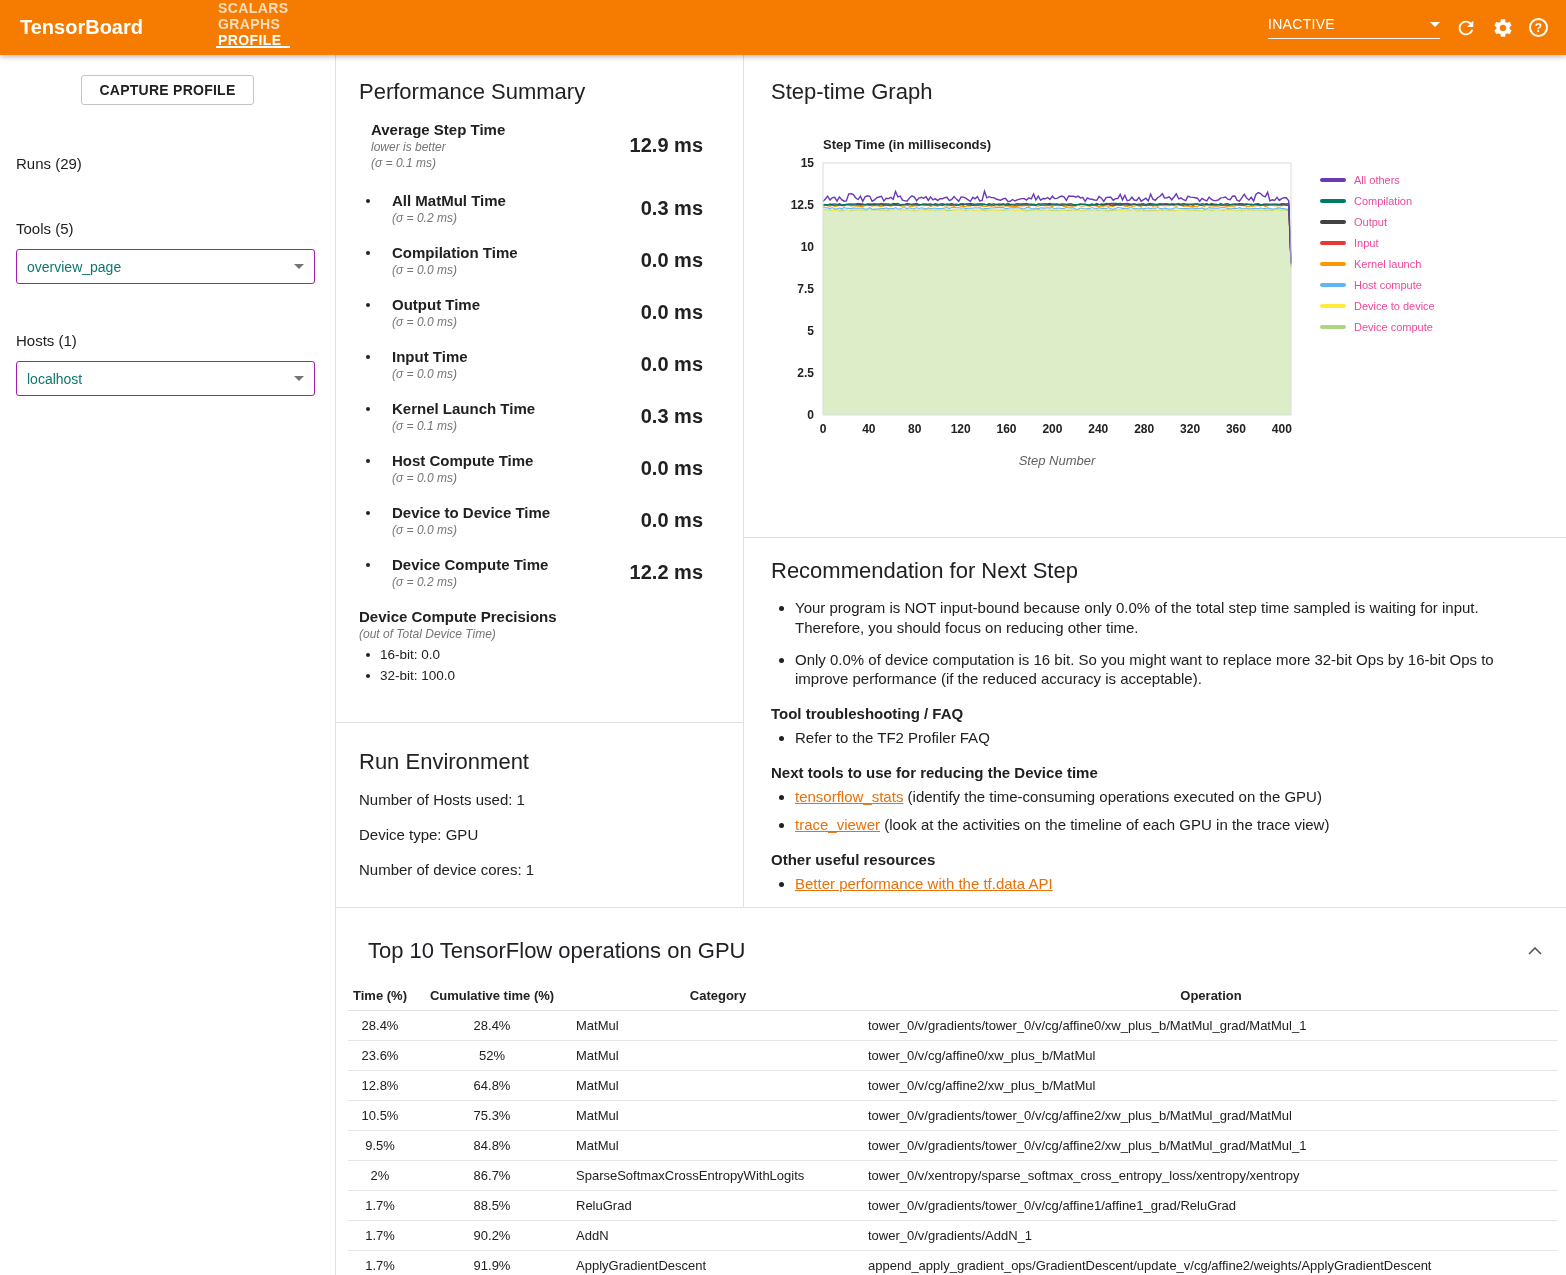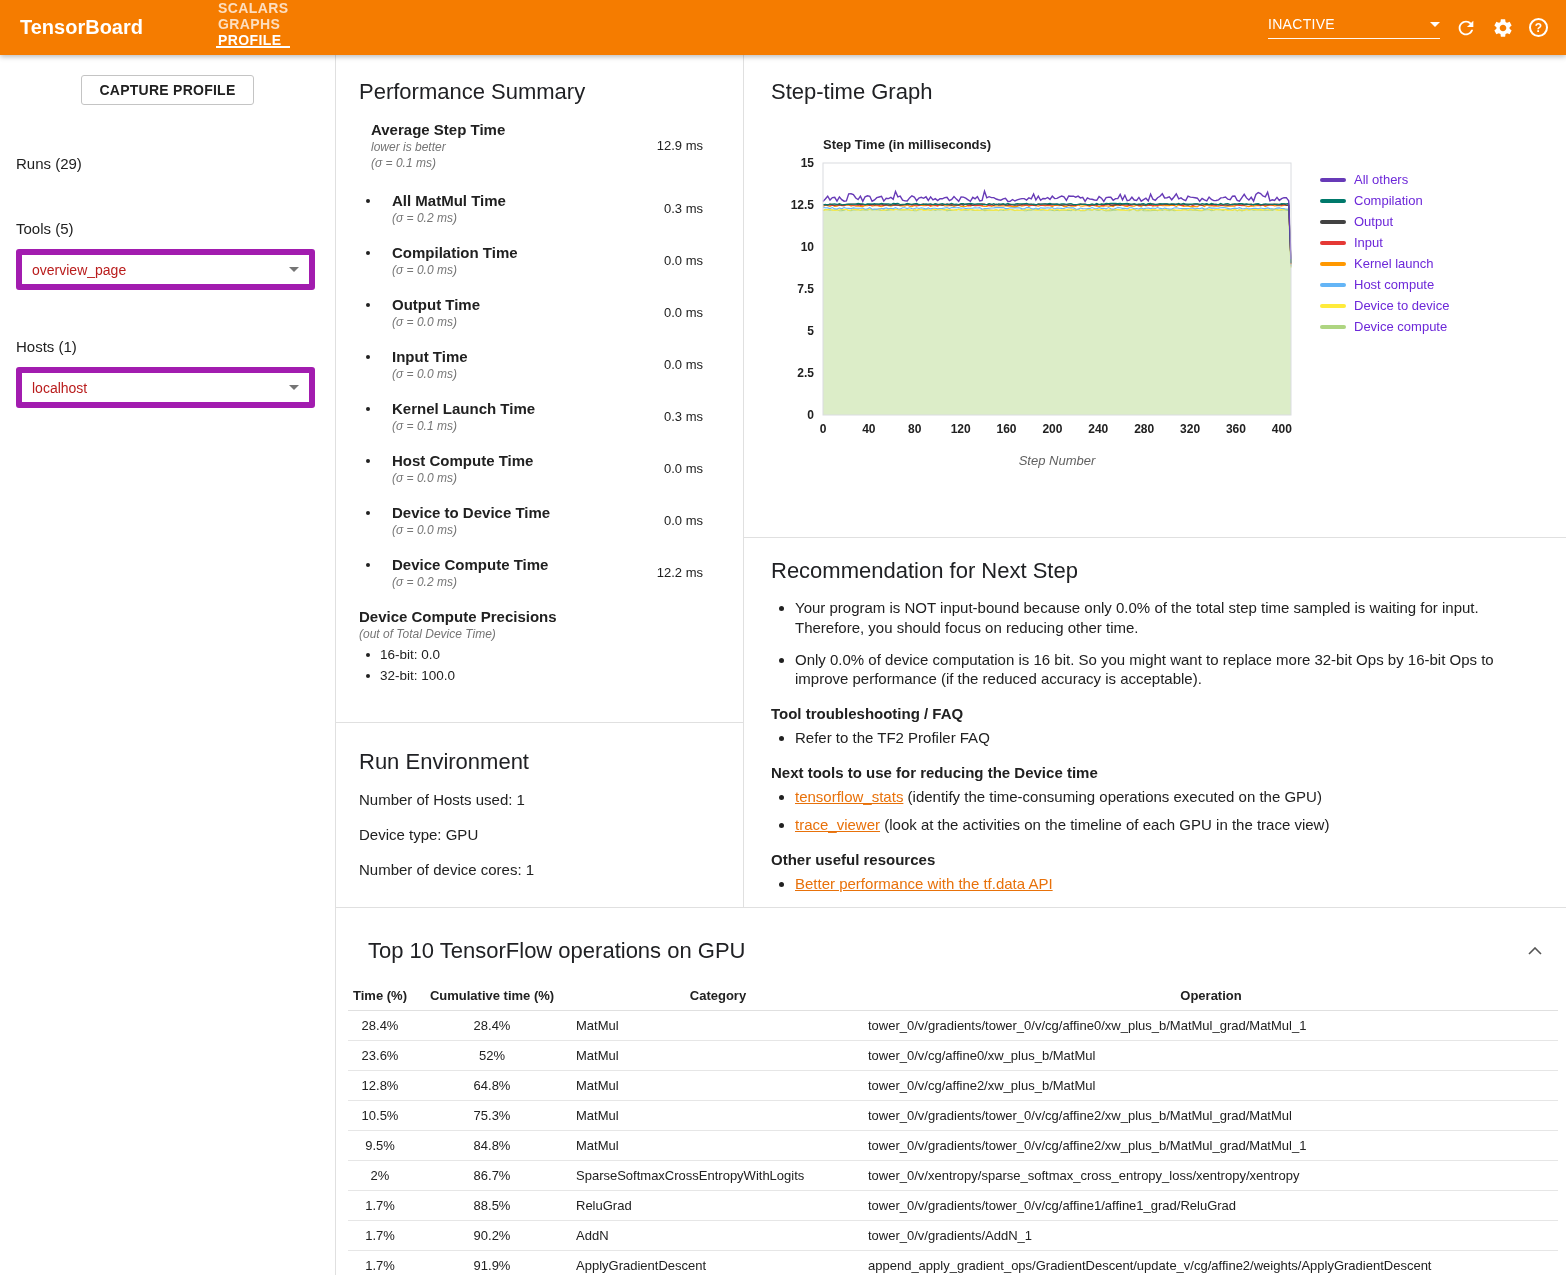--- a/index.html
+++ b/index.html
@@ -34,55 +34,55 @@
   .top-area { display:flex; height:852px; flex:none; min-height:0; }
   .left-col { width:408px; flex:none; border-right:1px solid #e0e0e0; display:flex; flex-direction:column; }
   .right-col { flex:1; display:flex; flex-direction:column; min-width:0; }
 
   
   .capture-btn { display:block; margin:20px auto 0; padding:6px 18px; background:#fff;
                  border:1px solid #c4c4c4; border-radius:3px; font-family:inherit; font-size:14px;
                  font-weight:bold; letter-spacing:.25px; color:#212121; cursor:pointer; }
   .field-label { font-size:15px; color:#212121; margin:48px 16px 12px; }
   .field-label.first { margin-top:50px; }
-  .select-box { width:299px; height:41px; margin:0 16px; border:6px solid #a21caf; border-radius:3px;
+  .select-box { width:299px; height:35px; margin:0 16px; border:1px solid #a21caf; border-radius:3px;
                 display:flex; align-items:center; justify-content:space-between; padding:0 10px;
-                font-size:14px; color:#b91c1c; cursor:pointer; background:#fff; }
+                font-size:14px; color:#0f766e; cursor:pointer; background:#fff; }
   .select-box.accent { border:2px solid #f57c00; height:36px; color:#212121; }
 
   
   .card-title { font-size:22px; font-weight:400; color:#202124; }
   .perf-card { height:668px; border-bottom:1px solid #e0e0e0; padding:24px 40px 0 23px; overflow:hidden; }
   .runenv-card { flex:1; padding:26px 30px 0 23px; overflow:hidden; }
   .graph-card { height:483px; border-bottom:1px solid #e0e0e0; padding:24px 16px 0 27px; overflow:hidden; }
   .reco-card { flex:1; padding:20px 55px 0 27px; overflow:hidden; }
   .ops-card { flex:1; border-top:1px solid #e0e0e0; padding:30px 6px 0 12px; overflow:hidden; }
 
   
   .avg-row { display:flex; margin:16px 0 22px; }
   .metric-main { flex:1; min-width:0;margin-left:12px; }
   .metric-name { font-size:15px; font-weight:bold; color:#212121; }
   .metric-note, .metric-sigma { font-size:12px; font-style:italic; color:#757575; margin-top:2px; }
-  .metric-value { font-size:13px; font-weight:normal; align-self:center; white-space:nowrap; }
+  .metric-value { font-size:20px; font-weight:bold; align-self:center; white-space:nowrap; }
   .metric-row { display:flex; margin-bottom:19px; }
   .dot { width:4px; height:4px; border-radius:50%; background:#212121; margin:7px 10px 0 7px; flex:none; }
   .prec { margin-top:4px; }
   .prec-item { display:flex; font-size:13.5px; margin-top:6px; }
   .prec-item .dot { margin-top:6px; }
 
   
   .runenv-line { font-size:15px; margin-top:18px; }
   .runenv-line.first { margin-top:16px; }
 
   
   .graph-body { display:flex; margin-top:28px; }
   .legend { margin:36px 0 0 14px; }
   .legend-item { display:flex; align-items:center; height:21px; }
   .legend-swatch { width:26px; height:4px; border-radius:2px; margin-right:8px; flex:none; }
-  .legend-label { font-size:13px; color:#6d28d9; white-space:nowrap; }
+  .legend-label { font-size:11px; color:#ec4899; white-space:nowrap; }
 
   
   .reco-list { margin:14px 0 0 4px; padding-left:20px; }
   .reco-list li { font-size:15px; line-height:1.32; margin-bottom:12px; max-width:745px; }
   .reco-list.tight { margin-top:6px; }
   .reco-list.tight li { margin-bottom:8px; }
   .reco-subhead { font-size:15px; font-weight:bold; margin-top:16px; }
   .link { color:#e8710a; text-decoration:underline; cursor:pointer; }
 
   

